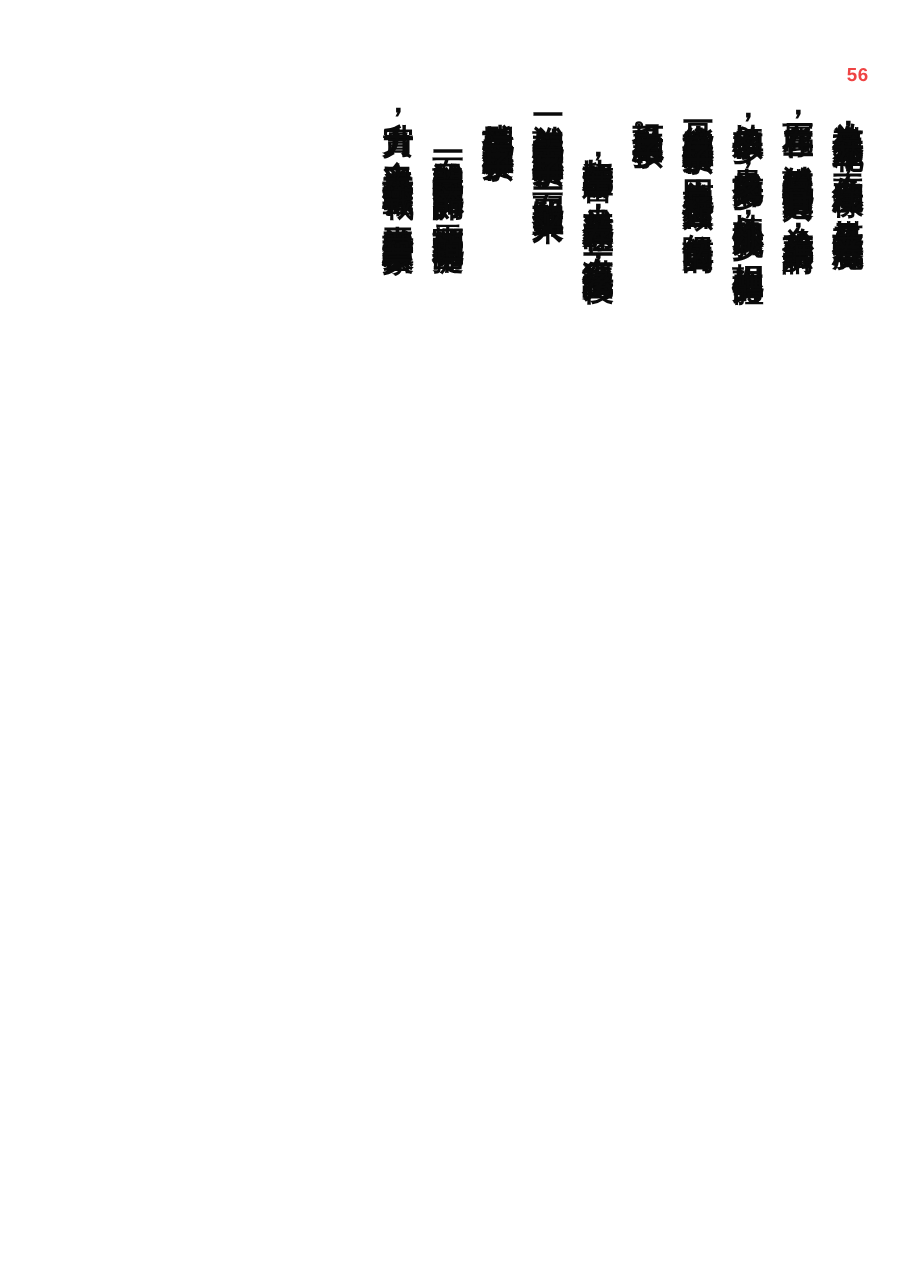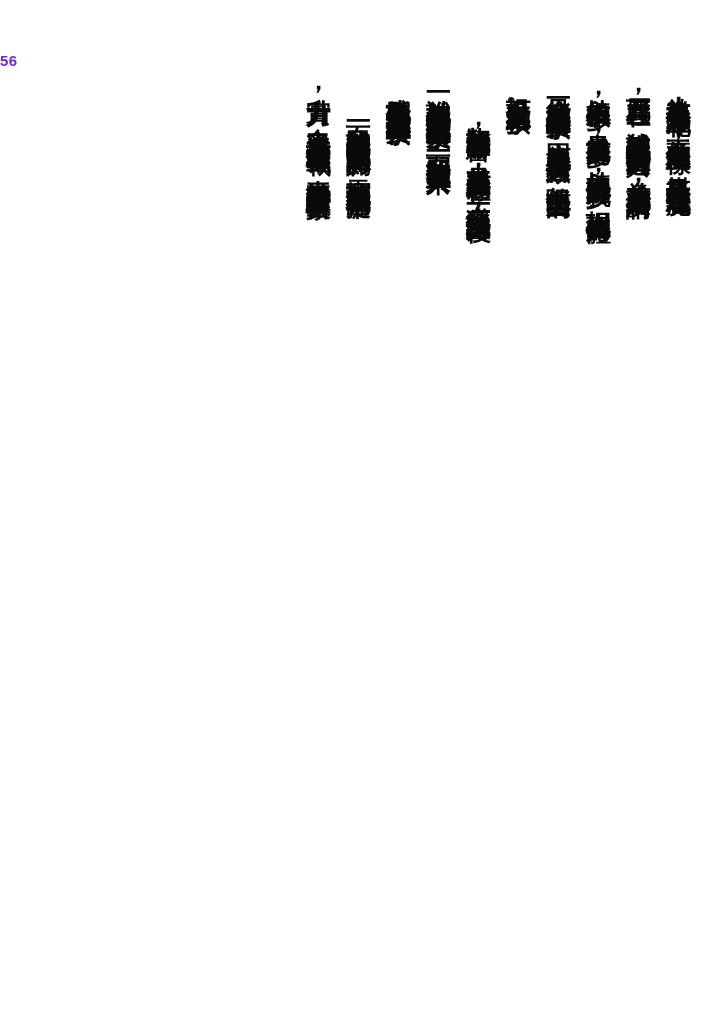--- a/index.html
+++ b/index.html
@@ -19,25 +19,25 @@
     position: relative;
     width: 721px;
     height: 1020px;
     box-sizing: border-box;
   }
   .page-number {
     position: absolute;
     top: 52px;
     left: 0;
     width: 695px;
-    text-align: left;
+    text-align: right;
     font-family: "Liberation Sans", sans-serif;
     font-size: 15px;
     font-weight: bold;
-    color: #6d28d9;
+    color: #ef4444;
     letter-spacing: 0.5px;
   }
   
   .body-text {
     position: absolute;
     top: 78px;
     left: 40px;
     right: 30px;
     bottom: 18px;
     display: flex;

